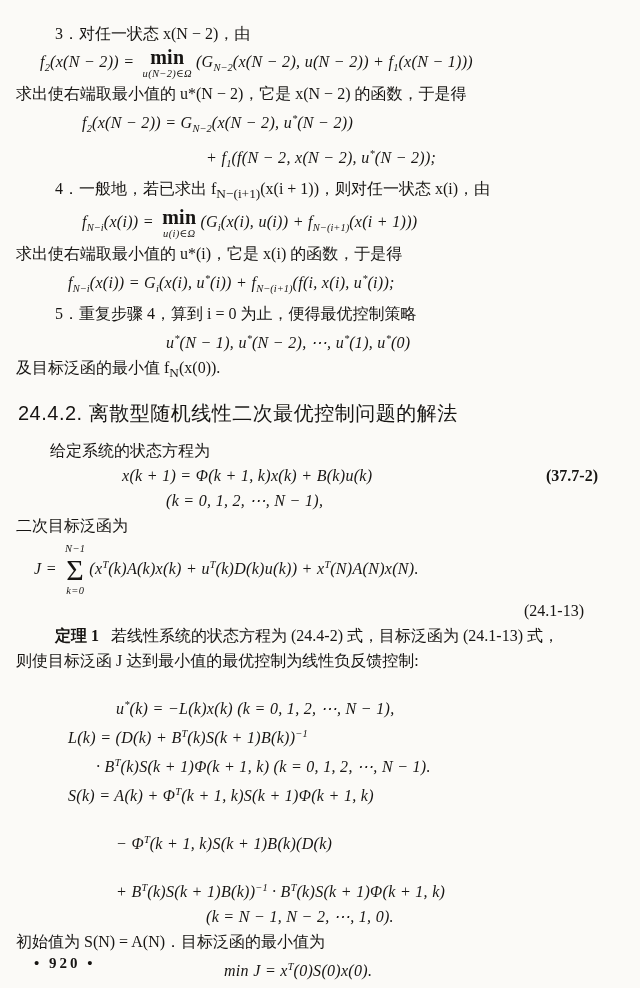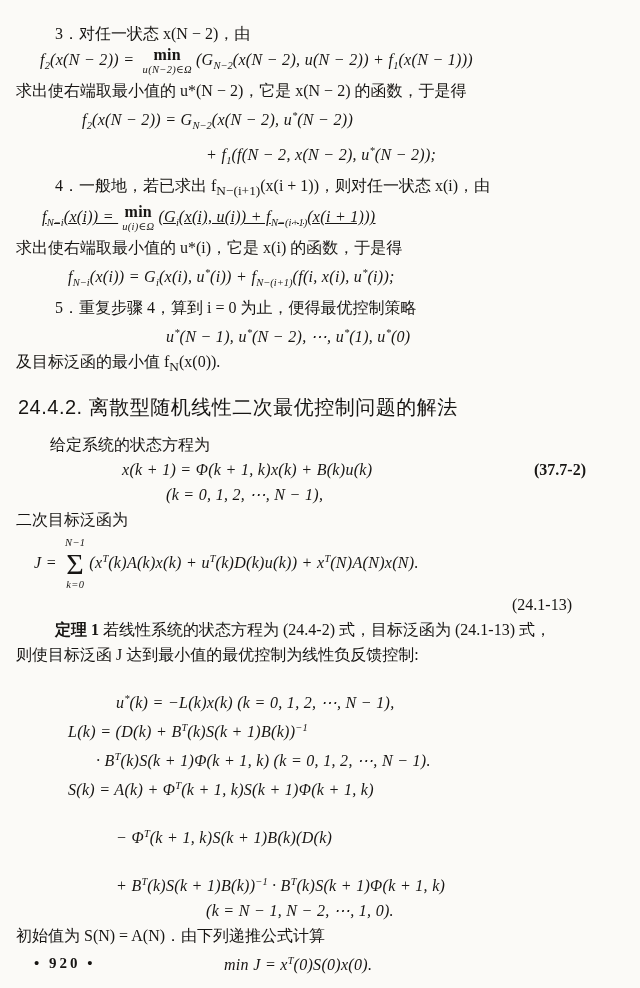--- a/index.html
+++ b/index.html
@@ -8,68 +8,68 @@
     background:#fbfaf7;
     color:#171513;
     font-family:"Liberation Serif","DejaVu Serif",serif;
     font-size:16px;
     overflow:hidden;
   }
   #page{
     position:relative;
     box-sizing:border-box;
     width:640px;height:988px;
-    padding:20px 24px 0 10px;
+    padding:20px 12px 0 10px;
   }
   .line{
     line-height:23px;
     margin:2px 0;
     white-space:nowrap;
   }
   
   .item{margin-left:45px;}
   .para{margin-left:6px;}
   .paraIndent{margin-left:40px;}
   .paraLead{margin-left:45px;}
   .heading{
     font-family:"Liberation Sans","DejaVu Sans",sans-serif;
     font-weight:normal;
     font-size:20px;
     margin:16px 0 12px 8px;
     letter-spacing:0.5px;
     white-space:nowrap;
   }
-  .lead{font-weight:bold;margin-right:4px;}
+  .lead{font-weight:bold;margin-right:12px;}
   .formula{font-style:italic;letter-spacing:0.3px;}
   .formula sub,.formula sup{font-size:10.5px;letter-spacing:0;}
   sub{vertical-align:-4px;}
   sup{vertical-align:6px;}
   .fA{margin-left:58px;}
   .fAB{margin-left:72px;}
   .fB{margin-left:86px;}
   .fB2{margin-left:106px;margin-top:21px;}
   .fC{margin-left:156px;}
   .fD{margin-left:196px;}
   .fE{margin-left:214px;}
   .minRow1{margin-left:30px;}
-  .minRow2{margin-left:32px;text-decoration:underline;}
+  .minRow2{margin-left:72px;}
   .sumRow{margin-left:24px;margin-top:6px;margin-bottom:2px;}
   
   .opstack{
     display:inline-flex;
     flex-direction:column;
     align-items:center;
     vertical-align:middle;
     margin:0 4px;
   }
   .opstack .op{
     font-style:normal;
     font-weight:bold;
     line-height:1.05;
-    font-size:16px;
+    font-size:20px;
   }
   .opstack .op.sigma{font-size:30px;font-weight:normal;line-height:1.0;}
   .opstack .under,.opstack .over{
     font-size:10.5px;
     line-height:1.15;
     font-style:italic;
   }
   
   .eqTagged{display:flex;align-items:baseline;}
   .eqBody{margin-left:112px;}
@@ -123,17 +123,17 @@
       <div class="line tagRight">(24.1-13)</div>
       <div class="line paraLead"><span class="lead">定理 1</span><span>若线性系统的状态方程为 (24.4-2) 式，目标泛函为 (24.1-13) 式，</span></div>
       <div class="line para">则使目标泛函 J 达到最小值的最优控制为线性负反馈控制:</div>
       <div class="line formula fB2">u<sup>*</sup>(k) = −L(k)x(k) (k = 0, 1, 2, ⋯, N − 1),</div>
       <div class="line formula fA">L(k) = (D(k) + B<sup>T</sup>(k)S(k + 1)B(k))<sup>−1</sup></div>
       <div class="line formula fB">· B<sup>T</sup>(k)S(k + 1)Φ(k + 1, k) (k = 0, 1, 2, ⋯, N − 1).</div>
       <div class="line formula fA">S(k) = A(k) + Φ<sup>T</sup>(k + 1, k)S(k + 1)Φ(k + 1, k)</div>
       <div class="line formula fB2">− Φ<sup>T</sup>(k + 1, k)S(k + 1)B(k)(D(k)</div>
       <div class="line formula fB2">+ B<sup>T</sup>(k)S(k + 1)B(k))<sup>−1</sup> · B<sup>T</sup>(k)S(k + 1)Φ(k + 1, k)</div>
       <div class="line formula fD">(k = N − 1, N − 2, ⋯, 1, 0).</div>
-      <div class="line para">初始值为 S(N) = A(N)．由下列递推公式计算</div>
+      <div class="line para">初始值为 S(N) = A(N)．目标泛函的最小值为</div>
       <div class="line formula fE">min J = x<sup>T</sup>(0)S(0)x(0).</div>
     </div>
   <div class="pageNum">• 920 •</div>
 </div>
 
 </body></html>

